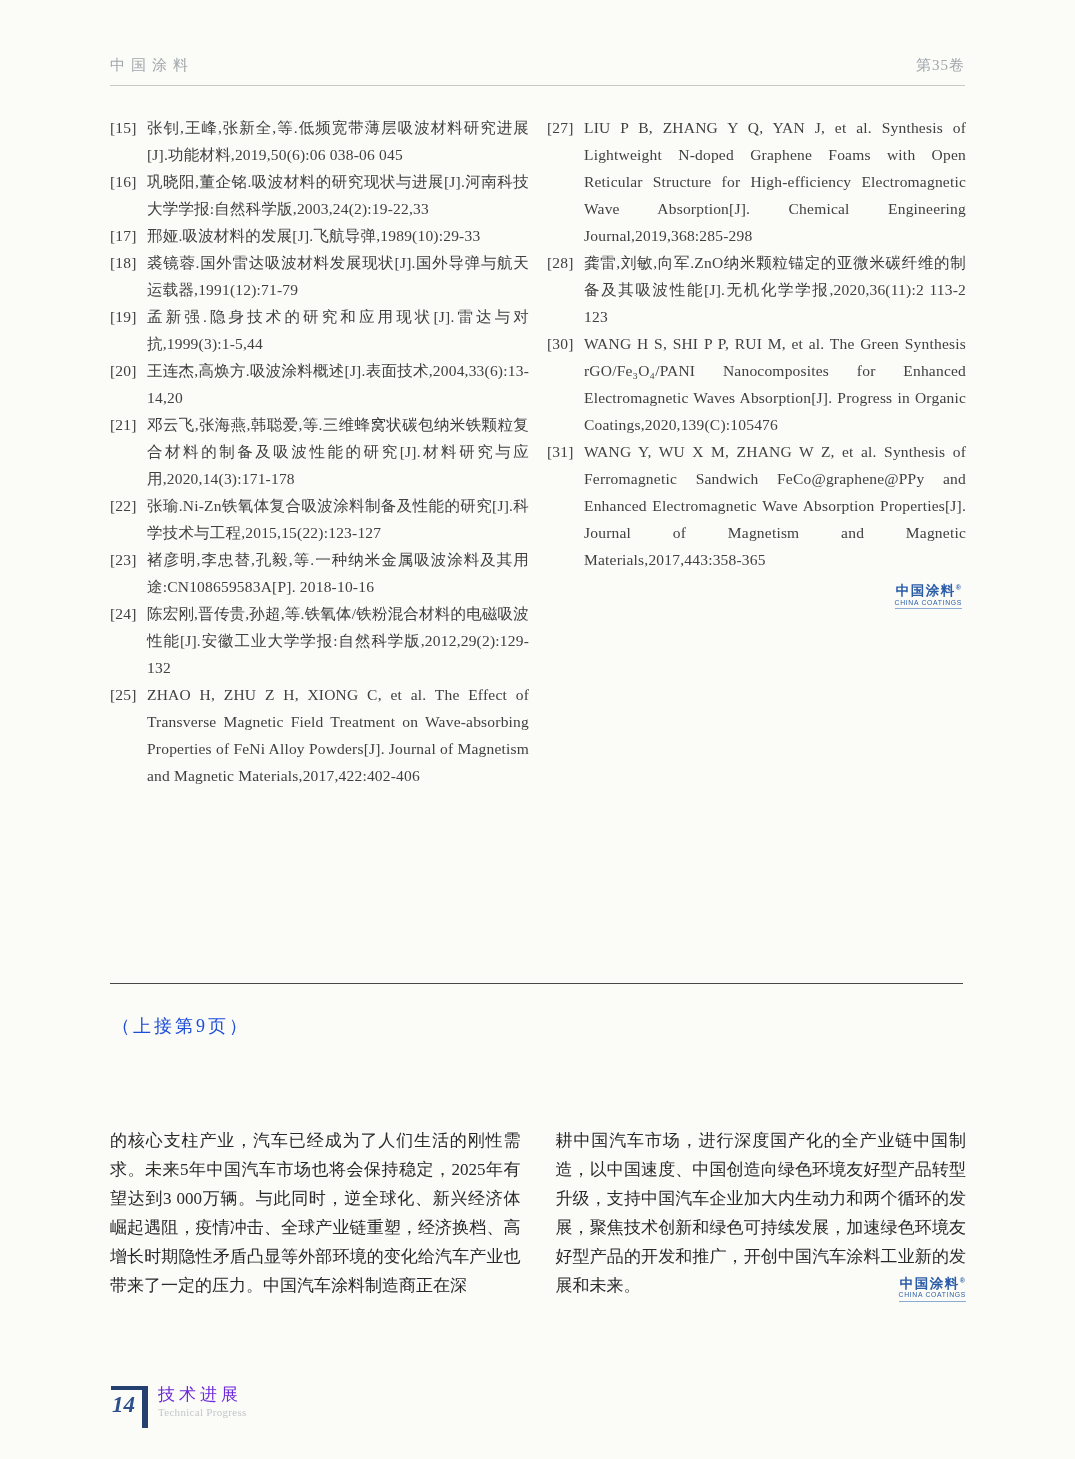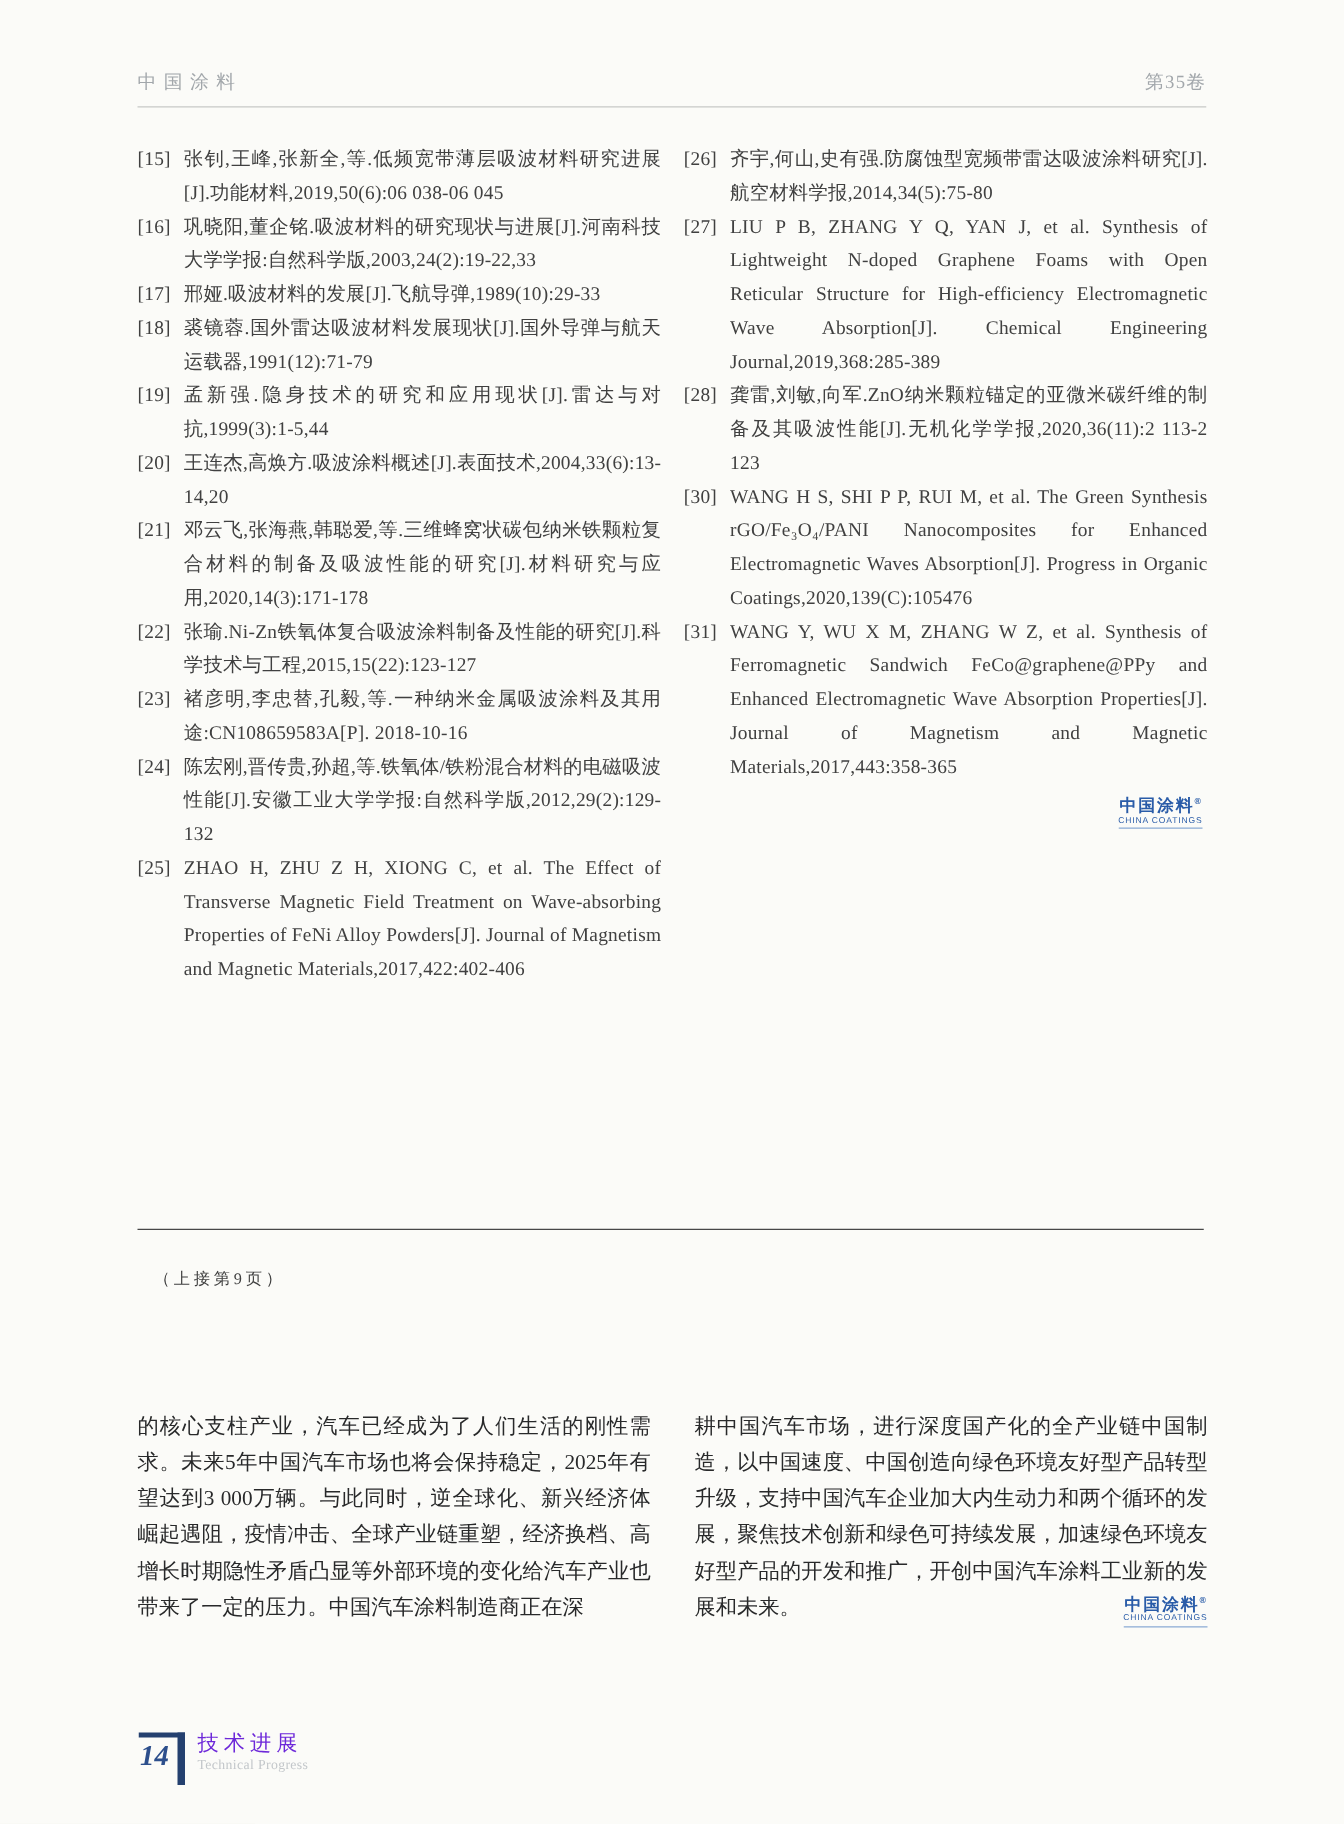--- a/index.html
+++ b/index.html
@@ -55,22 +55,22 @@
     font-size: 6.8px; letter-spacing: 0.7px;
     border-bottom: 1px solid #8babd4; padding-bottom: 2px;
     white-space: nowrap;
   }
   
   .mid-rule {
     position: absolute; top: 983px; left: 110px; width: 853px; height: 1px;
     background: #474747;
   }
   .cont-note {
-    position: absolute; top: 1014px; left: 123px;
-    font-size: 13px; color: #404040; letter-spacing: 3px;
+    position: absolute; top: 1014px; left: 112px;
+    font-size: 18px; color: #1d4ed8; letter-spacing: 3px;
   }
   
   .body-cols {
     position: absolute; top: 1126px; left: 110px; width: 856px;
     display: flex; gap: 35px;
   }
   .body-col {
     flex: 1 1 0; min-width: 0; position: relative;
     font-size: 17px; line-height: 29px; color: #28292a;
     text-align: justify; margin: 0;
@@ -151,27 +151,23 @@
           <span class="ref-num">[24]</span>
           <span class="ref-text">陈宏刚,晋传贵,孙超,等.铁氧体/铁粉混合材料的电磁吸波性能[J].安徽工业大学学报:自然科学版,2012,29(2):129-132</span>
         </div>
         <div class="ref-item">
           <span class="ref-num">[25]</span>
           <span class="ref-text">ZHAO H, ZHU Z H, XIONG C, et al. The Effect of Transverse Magnetic Field Treatment on Wave-absorbing Properties of FeNi Alloy Powders[J]. Journal of Magnetism and Magnetic Materials,2017,422:402-406</span>
         </div>
       </div>
     <div class="ref-col" id="ref-col-right">
 
-    <div class="ref-item">
-          <span class="ref-num">[26]</span>
-          <span class="ref-text">齐宇,何山,史有强.防腐蚀型宽频带雷达吸波涂料研究[J].航空材料学报,2014,34(5):75-80</span>
-        </div>
         <div class="ref-item">
           <span class="ref-num">[27]</span>
-          <span class="ref-text">LIU P B, ZHANG Y Q, YAN J, et al. Synthesis of Lightweight N-doped Graphene Foams with Open Reticular Structure for High-efficiency Electromagnetic Wave Absorption[J]. Chemical Engineering Journal,2019,368:285-389</span>
+          <span class="ref-text">LIU P B, ZHANG Y Q, YAN J, et al. Synthesis of Lightweight N-doped Graphene Foams with Open Reticular Structure for High-efficiency Electromagnetic Wave Absorption[J]. Chemical Engineering Journal,2019,368:285-298</span>
         </div>
         <div class="ref-item">
           <span class="ref-num">[28]</span>
           <span class="ref-text">龚雷,刘敏,向军.ZnO纳米颗粒锚定的亚微米碳纤维的制备及其吸波性能[J].无机化学学报,2020,36(11):2 113-2 123</span>
         </div>
         <div class="ref-item">
           <span class="ref-num">[30]</span>
           <span class="ref-text">WANG H S, SHI P P, RUI M, et al. The Green Synthesis rGO/Fe₃O₄/PANI Nanocomposites for Enhanced Electromagnetic Waves Absorption[J]. Progress in Organic Coatings,2020,139(C):105476</span>
         </div>
         <div class="ref-item">

